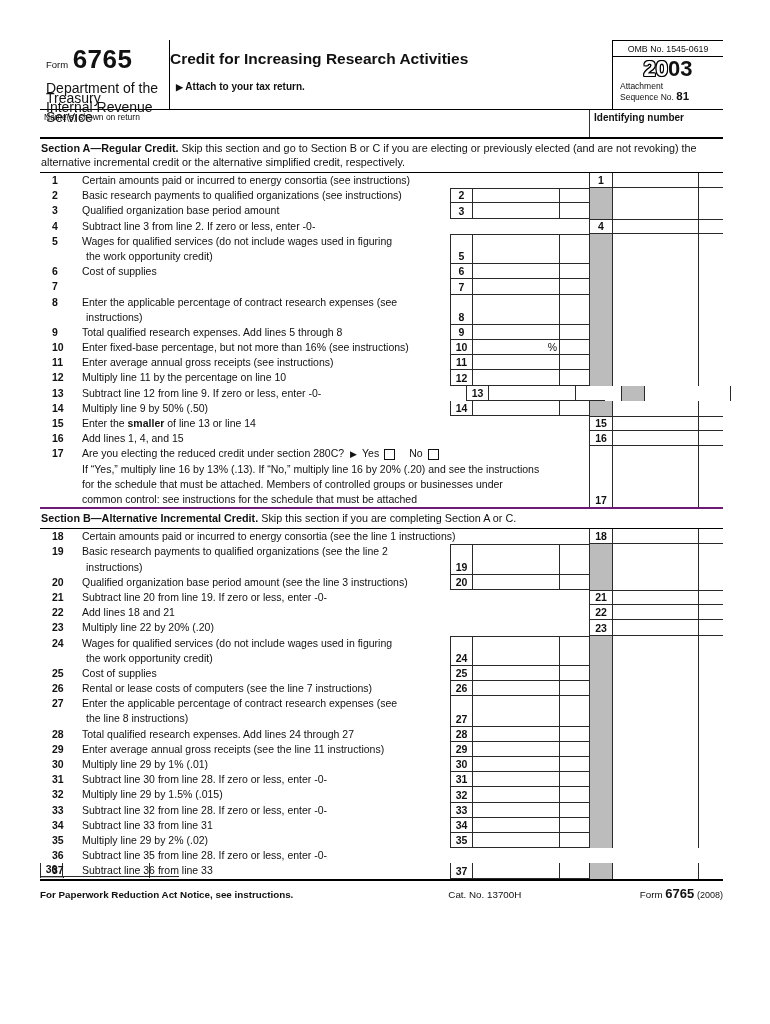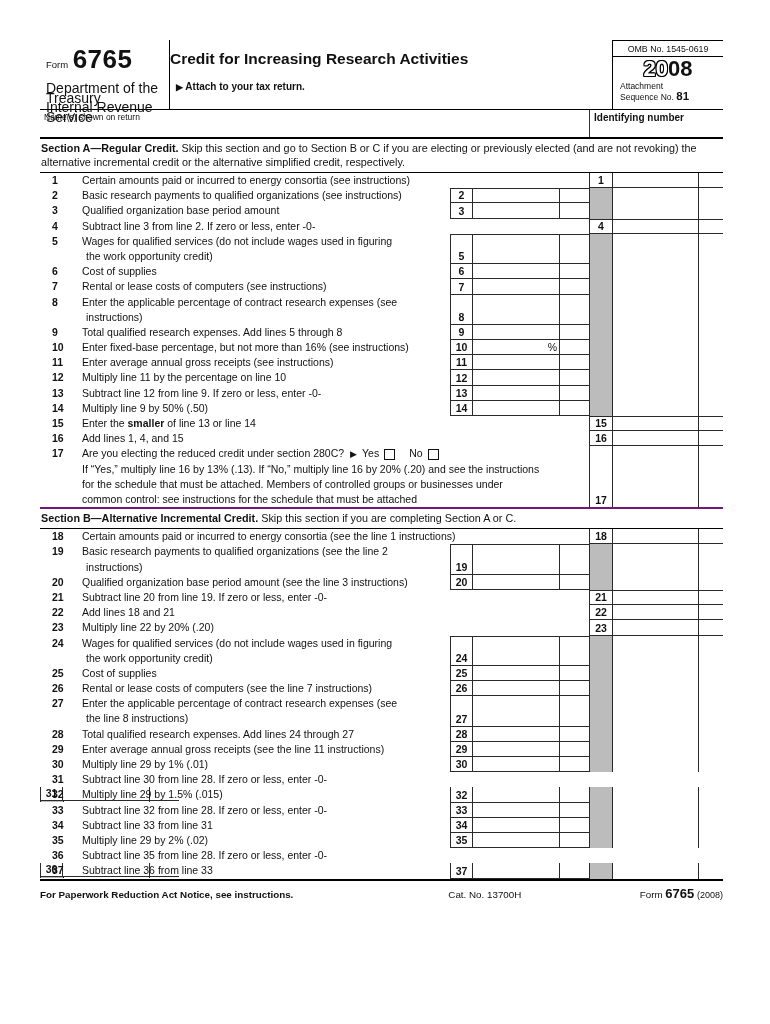--- a/index.html
+++ b/index.html
@@ -95,21 +95,21 @@
       <div class="hdr-center">
         <div class="title">Credit for Increasing Research Activities</div>
         <div class="attach">
           <span class="arr">▶</span>
           <span>Attach to your tax return.</span>
         </div>
       </div>
       <div class="hdr-right">
         <div class="omb">OMB No. 1545-0619</div>
         <div class="year">
-          <span class="yo">20</span><span>08</span>
+          <span class="yo">20</span><span>03</span>
         </div>
         <div class="attseq">
           <div>Attachment</div>
           <div>
             <span>Sequence No.</span>
             <span class="seqnum">81</span>
           </div>
         </div>
       </div>
     </div>
@@ -230,21 +230,20 @@
           <div class="rz">
             <div class="rznum gray"></div>
             <div class="rzamt"></div>
             <div class="rzc"></div>
           </div>
         </div>
         <div class="frow" style="height: 15.2px;">
           <div class="lz">
             <div class="ll">
               <span class="num">7</span>
-              <span class="lbl">Rental or lease costs of computers (see instructions)</span>
               <span class="leader"></span>
             </div>
           </div>
           <div class="mz">
             <div class="mznum">7</div>
             <div class="mzamt"></div>
             <div class="mzc"></div>
           </div>
           <div class="rz">
             <div class="rznum gray"></div>
@@ -345,21 +344,21 @@
             <div class="mznum">12</div>
             <div class="mzamt"></div>
             <div class="mzc"></div>
           </div>
           <div class="rz">
             <div class="rznum gray"></div>
             <div class="rzamt"></div>
             <div class="rzc"></div>
           </div>
         </div>
-        <div class="frow" style="height: 15.2px;">
+        <div class="frow" style="height: 15.2px; gap: 16px;">
           <div class="lz">
             <div class="ll">
               <span class="num">13</span>
               <span class="lbl">Subtract line 12 from line 9. If zero or less, enter -0-</span>
               <span class="leader"></span>
             </div>
           </div>
           <div class="mz">
             <div class="mznum">13</div>
             <div class="mzamt"></div>
@@ -677,21 +676,21 @@
             <div class="mznum">30</div>
             <div class="mzamt"></div>
             <div class="mzc"></div>
           </div>
           <div class="rz">
             <div class="rznum gray"></div>
             <div class="rzamt"></div>
             <div class="rzc"></div>
           </div>
         </div>
-        <div class="frow" style="height: 15.2px; flex-direction: column;">
+        <div class="frow" style="height: 15.2px;">
           <div class="lz">
             <div class="ll">
               <span class="num">31</span>
               <span class="lbl">Subtract line 30 from line 28. If zero or less, enter -0-</span>
               <span class="leader"></span>
             </div>
           </div>
           <div class="mz">
             <div class="mznum">31</div>
             <div class="mzamt"></div>

